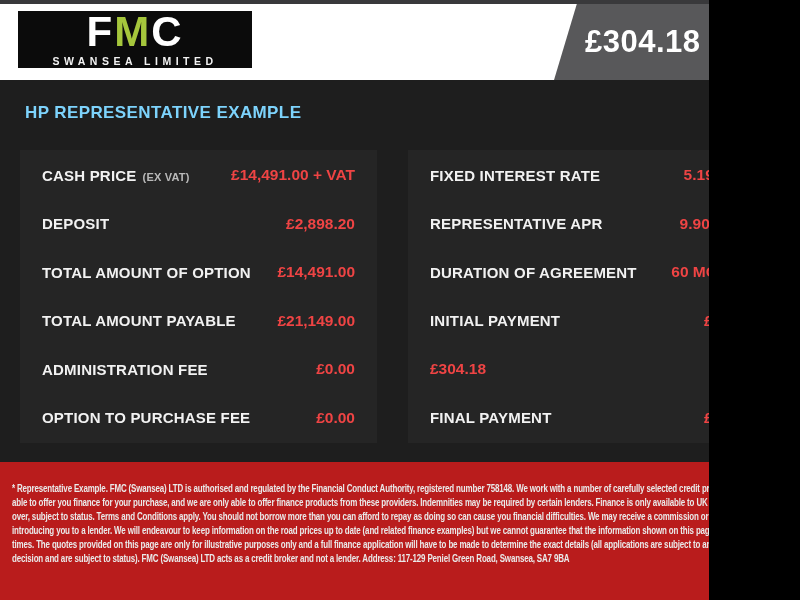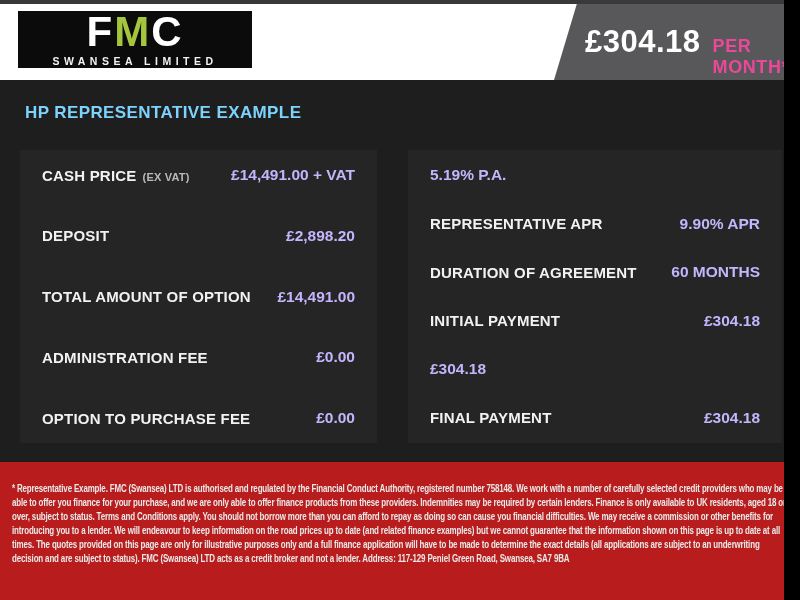--- a/index.html
+++ b/index.html
@@ -1,17 +1,17 @@
 <!DOCTYPE html>
 <html><head>
 <meta charset="utf-8">
 <style>
   html,body{margin:0;padding:0;background:#000;}
   .page{
-    position:relative;width:784px;height:600px;overflow:hidden;
+    position:relative;width:709px;height:600px;overflow:hidden;
     background:#1e1e1e;font-family:"Liberation Sans",sans-serif;
     -webkit-font-smoothing:antialiased;
   }
   
   .banner{position:absolute;top:0;left:0;width:800px;height:80px;background:#ffffff;}
   .banner-gray{
     position:absolute;top:0;left:0;width:800px;height:80px;background:#58585a;
     clip-path:polygon(578px 0,800px 0,800px 80px,554px 80px);
   }
   .top-strip{position:absolute;top:0;left:0;width:800px;height:4px;background:#39393b;z-index:5;}
@@ -33,21 +33,21 @@
   
   .panel{
     position:absolute;top:150px;height:293px;background:#252525;box-sizing:border-box;
     padding:16px 22px;display:flex;flex-direction:column;justify-content:space-between;
   }
   .panel-left{left:20px;width:357px;}
   .panel-right{left:408px;width:374px;}
   .frow{display:flex;justify-content:space-between;align-items:center;}
   .frow-label{color:#f2f2f2;font-weight:bold;font-size:15px;letter-spacing:0.2px;white-space:nowrap;}
   .frow-sub{color:#b9b9b9;font-weight:bold;font-size:11px;margin-left:6px;letter-spacing:0.2px;}
-  .frow-value{color:#c4b5fd;font-weight:bold;font-size:15.5px;white-space:nowrap;}
+  .frow-value{color:#ef4444;font-weight:bold;font-size:15.5px;white-space:nowrap;}
   
   .footer{position:absolute;left:0;top:462px;width:800px;height:138px;background:#b91c1c;}
   .disclaimer{
     position:absolute;left:12px;top:20px;width:975px;
     transform:scaleX(0.797);transform-origin:0 0;
     color:#eaeaea;font-size:10px;font-weight:bold;line-height:14px;letter-spacing:-0.2px;
   }
 </style>
 </head>
 <body>
@@ -76,31 +76,36 @@
     </div>
     <div class="frow">
       <span class="frow-label">DEPOSIT</span>
       <span class="frow-value">£2,898.20</span>
     </div>
     <div class="frow">
       <span class="frow-label">TOTAL AMOUNT OF OPTION</span>
       <span class="frow-value">£14,491.00</span>
     </div>
     <div class="frow">
+      <span class="frow-label">TOTAL AMOUNT PAYABLE</span>
+      <span class="frow-value">£21,149.00</span>
+    </div>
+    <div class="frow">
       <span class="frow-label">ADMINISTRATION FEE</span>
       <span class="frow-value">£0.00</span>
     </div>
     <div class="frow">
       <span class="frow-label">OPTION TO PURCHASE FEE</span>
       <span class="frow-value">£0.00</span>
     </div>
   </div>
 
   <div class="panel panel-right">
     <div class="frow">
+      <span class="frow-label">FIXED INTEREST RATE</span>
       <span class="frow-value">5.19% P.A.</span>
     </div>
     <div class="frow">
       <span class="frow-label">REPRESENTATIVE APR</span>
       <span class="frow-value">9.90% APR</span>
     </div>
     <div class="frow">
       <span class="frow-label">DURATION OF AGREEMENT</span>
       <span class="frow-value">60 MONTHS</span>
     </div>

